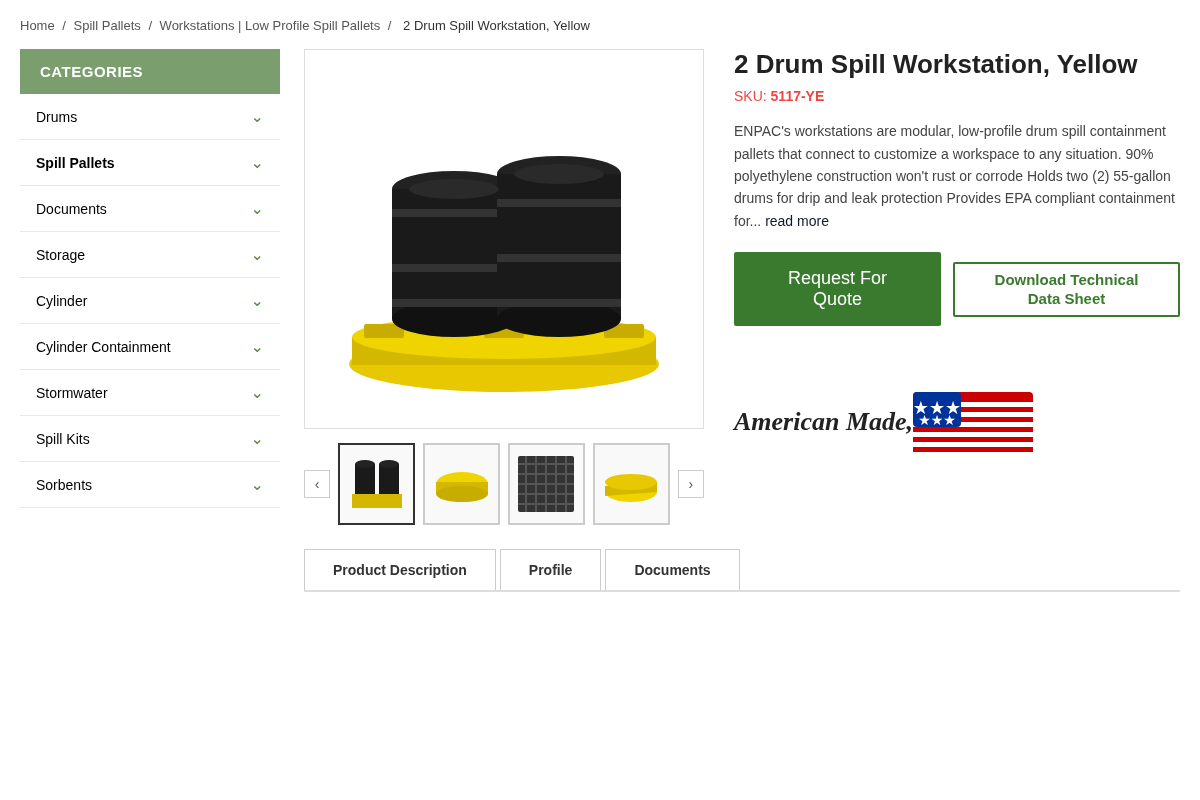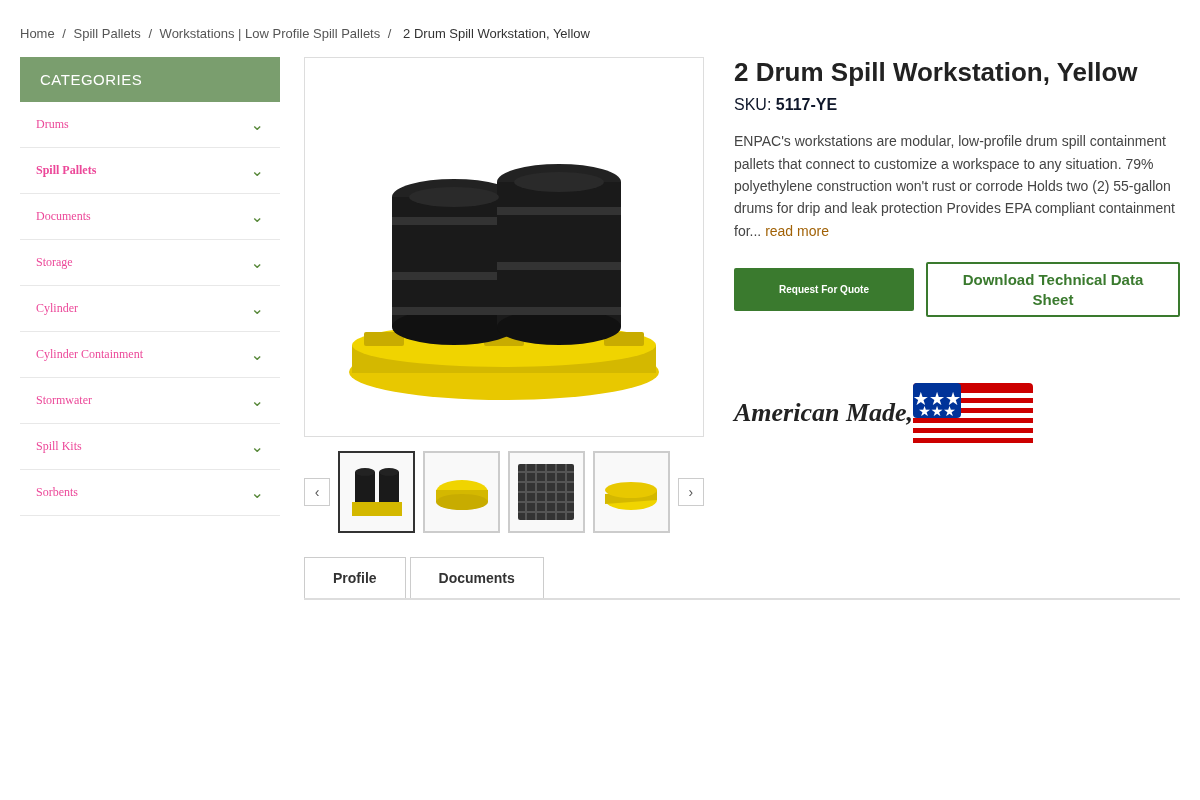--- a/index.html
+++ b/index.html
@@ -1,47 +1,47 @@
 <!DOCTYPE html>
 <html><head>
   <meta charset="utf-8">
   <style>
     * { box-sizing: border-box; margin: 0; padding: 0; }
     body { font-family: Arial, sans-serif; background: #fff; color: #333; font-size: 14px; }
 
-    .page-wrapper { max-width: 1200px; margin: 8px auto; padding: 0 20px; }
+    .page-wrapper { max-width: 1200px; margin: 0 auto; padding: 0 20px; }
 
     
     .breadcrumb { padding: 18px 0 16px; font-size: 13px; color: #555; }
     .breadcrumb a { color: #555; text-decoration: none; }
     .breadcrumb span { color: #555; margin: 0 4px; }
     .breadcrumb .current { color: #333; font-weight: 500; }
 
     
     .main-layout { display: flex; gap: 24px; padding-bottom: 30px; }
 
     
     .sidebar { width: 260px; flex-shrink: 0; }
     .sidebar-categories-header {
       background: #7a9e6e;
       color: #fff;
-      font-weight: 400;
+      font-weight: 700;
       font-size: 15px;
       padding: 14px 20px;
       letter-spacing: 0.5px;
     }
     .sidebar-item {
       display: flex;
       justify-content: space-between;
       align-items: center;
       padding: 13px 16px;
       border-bottom: 1px solid #e8e8e8;
       cursor: pointer;
     }
-    .sidebar-item-label { font-size: 12px; color: #ec4899; font-family: Liberation Serif, serif; }
+    .sidebar-item-label { font-size: 14px; color: #000000; }
     .sidebar-item.bold .sidebar-item-label { font-weight: 700; }
     .chevron-icon { color: #5a8a3c; font-size: 16px; }
 
     
     .product-area { flex: 1; }
 
     
     .product-top { display: flex; gap: 30px; margin-bottom: 24px; }
 
     
@@ -84,34 +84,34 @@
       align-items: center;
       justify-content: center;
       cursor: pointer;
       background: #f9f9f9;
     }
     .thumb-item.active { border-color: #333; }
 
     
     .product-info { flex: 1; }
     .product-title { font-size: 26px; font-weight: 700; color: #222; margin-bottom: 8px; line-height: 1.2; }
-    .product-sku { font-size: 16px; color: #0f172a; margin-bottom: 16px; }
+    .product-sku { font-size: 14px; color: #ef4444; margin-bottom: 16px; }
     .product-sku strong { font-weight: 700; }
     .product-description { font-size: 14px; color: #444; line-height: 1.6; margin-bottom: 20px; }
-    .read-more { color: #a16207; cursor: pointer; text-decoration: none; }
+    .read-more { color: #0f172a; cursor: pointer; text-decoration: none; }
 
     
     .product-buttons { display: flex; gap: 12px; margin-bottom: 24px; align-items: center; }
     .btn-quote {
       background: #3a7a2e;
       color: #fff;
       border: none;
       padding: 16px 40px;
-      font-size: 10px;
-      font-weight: 700;
+      font-size: 18px;
+      font-weight: 400;
       cursor: pointer;
       border-radius: 2px;
       min-width: 180px;
       text-align: center;
     }
     .btn-download {
       background: #fff;
       color: #3a7a2e;
       border: 2px solid #3a7a2e;
       padding: 6px 22px;
@@ -304,21 +304,21 @@
           </div>
         </div>
 
         <div class="product-info">
           <h1 class="product-title">2 Drum Spill Workstation, Yellow</h1>
           <div class="product-sku">
             <span>SKU:</span>
             <strong>5117-YE</strong>
           </div>
           <p class="product-description">
-            <span>ENPAC's workstations are modular, low-profile drum spill containment pallets that connect to customize a workspace to any situation. 79% polyethylene construction won't rust or corrode Holds two (2) 55-gallon drums for drip and leak protection Provides EPA compliant containment for...</span>
+            <span>ENPAC's workstations are modular, low-profile drum spill containment pallets that connect to customize a workspace to any situation. 90% polyethylene construction won't rust or corrode Holds two (2) 55-gallon drums for drip and leak protection Provides EPA compliant containment for...</span>
             <a href="#" class="read-more">read more</a>
           </p>
 
           <div class="product-buttons">
             <button class="btn-quote">Request For Quote</button>
             <div style="position:relative; display:inline-block;">
               <button class="btn-download">Download Technical Data Sheet</button>
               
               <svg style="position:absolute; bottom:-50px; right:-70px; width:100px; height:70px;" viewBox="0 0 100 70" xmlns="http://www.w3.org/2000/svg">
                 <path d="M 80 5 Q 90 20, 70 45" stroke="#cc2222" stroke-width="4" fill="none"></path>
@@ -345,19 +345,20 @@
 
                 <text x="24" y="22" text-anchor="middle" font-size="18" fill="#fff">★★★</text>
                 <text x="24" y="33" text-anchor="middle" font-size="14" fill="#fff">★★★</text>
               </svg>
             </div>
           </div>
         </div>
       </div>
 
       <div class="tabs-row">
+        <div class="tab-item">Product Description</div>
         <div class="tab-item">Profile</div>
         <div class="tab-item">Documents</div>
       </div>
 
     </div>
   </div>
 </div>
 
 </body></html>

